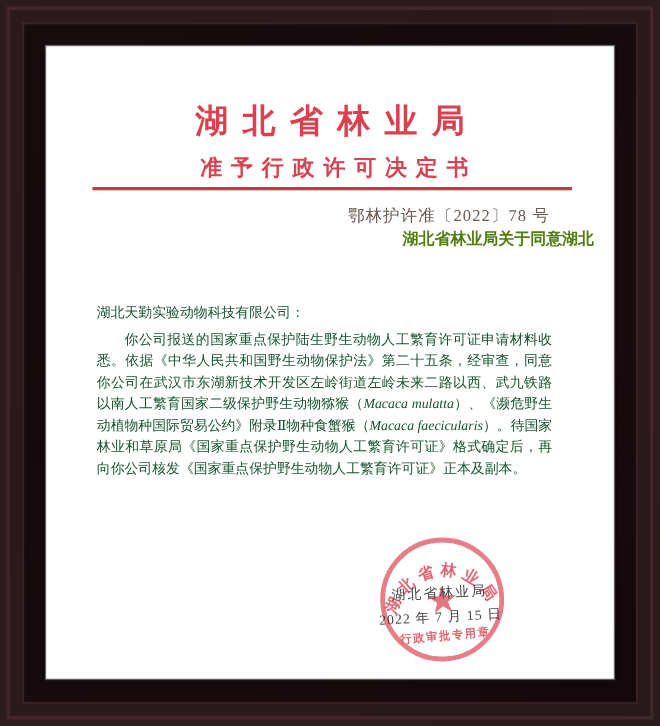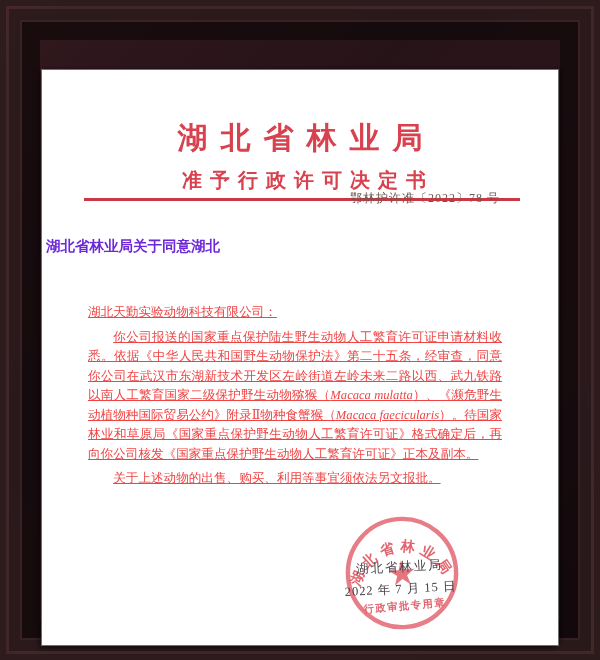--- a/index.html
+++ b/index.html
@@ -17,49 +17,48 @@
       inset 0 0 0 9px rgba(125,75,80,.28),
       inset 0 0 0 20px rgba(0,0,0,.22),
       inset 0 0 0 22px rgba(135,85,90,.30),
       inset 0 0 0 40px rgba(12,6,8,.65);
   }
   
   .document {
     position:absolute; left:42px; top:42px; width:516px; height:575px;
     background:#ffffff;
     box-shadow: 0 0 0 1px #6f6f6f, -3px 3px 5px rgba(0,0,0,.55), 3px -1px 3px rgba(0,0,0,.35);
-    margin-top: 28px;
   }
   .doc-title {
     position:absolute; top:48px; left:0; right:0; text-align:center;
     font-family:"Liberation Sans","DejaVu Sans",sans-serif;
     font-size:30px; font-weight:bold; letter-spacing:13px; padding-left:13px;
     color:#d8414e;
   }
   .doc-subtitle {
     position:absolute; top:97px; left:0; right:0; text-align:center;
     font-family:"Liberation Sans","DejaVu Sans",sans-serif;
     font-size:20px; font-weight:bold; letter-spacing:8px; padding-left:16px;
     color:#d8414e;
   }
   .red-rule {
     position:absolute; top:128px; left:42px; width:436px; height:3px;
     background:#c93945;
   }
   .doc-number {
-    position:absolute; top:120px; right:58px;
-    font-size:12px; letter-spacing:1px; color:#6b584e;
+    position:absolute; top:145px; right:58px;
+    font-size:15px; letter-spacing:1px; color:#6b584e;
   }
   .heading {
-    position:absolute; top:168px; left:4px; right:18px; text-align:left;
-    font-size:14.5px; font-weight:bold; line-height:17.5px; color:#6d28d9;
+    position:absolute; top:168px; left:26px; right:18px; text-align:right;
+    font-size:14.5px; font-weight:bold; line-height:17.5px; color:#4d7c0f;
   }
   .body-block {
     position:absolute; top:233px; left:46px; width:414px;
-    font-size:12.6px; line-height:19.5px; color:#ef4444; text-align:justify;text-decoration:underline;
+    font-size:12.6px; line-height:19.5px; color:#14532d; text-align:justify;
   }
   .addressee { margin:0 0 5px 0; }
   .para { margin:0; text-indent:2em; }
   .note { margin:5px 0 0 0; text-indent:2em; }
   .latin { font-style:italic; }
   
   .seal-wrap {
     position:absolute; left:301px; top:444px; width:118px; height:118px;
     transform:rotate(-5deg); opacity:.92;
   }
@@ -86,21 +85,20 @@
 
     <div class="doc-number">鄂林护许准〔2022〕78 号</div>
 
     <div class="heading">
       <div>湖北省林业局关于同意湖北</div>
     </div>
 
     <div class="body-block">
       <p class="addressee">湖北天勤实验动物科技有限公司：</p>
       <p class="para"><span>你公司报送的国家重点保护陆生野生动物人工繁育许可证申请材料收悉。依据《中华人民共和国野生动物保护法》第二十五条，经审查，同意你公司在武汉市东湖新技术开发区左岭街道左岭未来二路以西、武九铁路以南人工繁育国家二级保护野生动物猕猴（</span><span class="latin">Macaca mulatta</span><span>）、《濒危野生动植物种国际贸易公约》附录Ⅱ物种食蟹猴（</span><span class="latin">Macaca faecicularis</span><span>）。待国家林业和草原局《国家重点保护野生动物人工繁育许可证》格式确定后，再向你公司核发《国家重点保护野生动物人工繁育许可证》正本及副本。</span></p>
-      <p class="note">关于上述动物的出售、购买、利用等事宜须依法另文报批。</p>
     </div>
 
     <div class="seal-wrap">
       <svg viewBox="0 0 120 120" width="118" height="118">
         <circle cx="60" cy="60" r="55" fill="none" stroke="#e05a66" stroke-width="4.5" opacity="0.85"></circle>
         <path id="sealArc" d="M 15.6,71.9 A 46,46 0 0 1 104.4,71.9" fill="none"></path>
         <text font-size="14.5" font-weight="bold" fill="#df5965" letter-spacing="5" font-family="Liberation Serif, DejaVu Serif, serif">
           <textPath href="#sealArc" startOffset="50%" text-anchor="middle">湖北省林业局</textPath>
         </text>
         <text x="60" y="72" text-anchor="middle" font-size="34" fill="#df5965" opacity="0.9">★</text>

